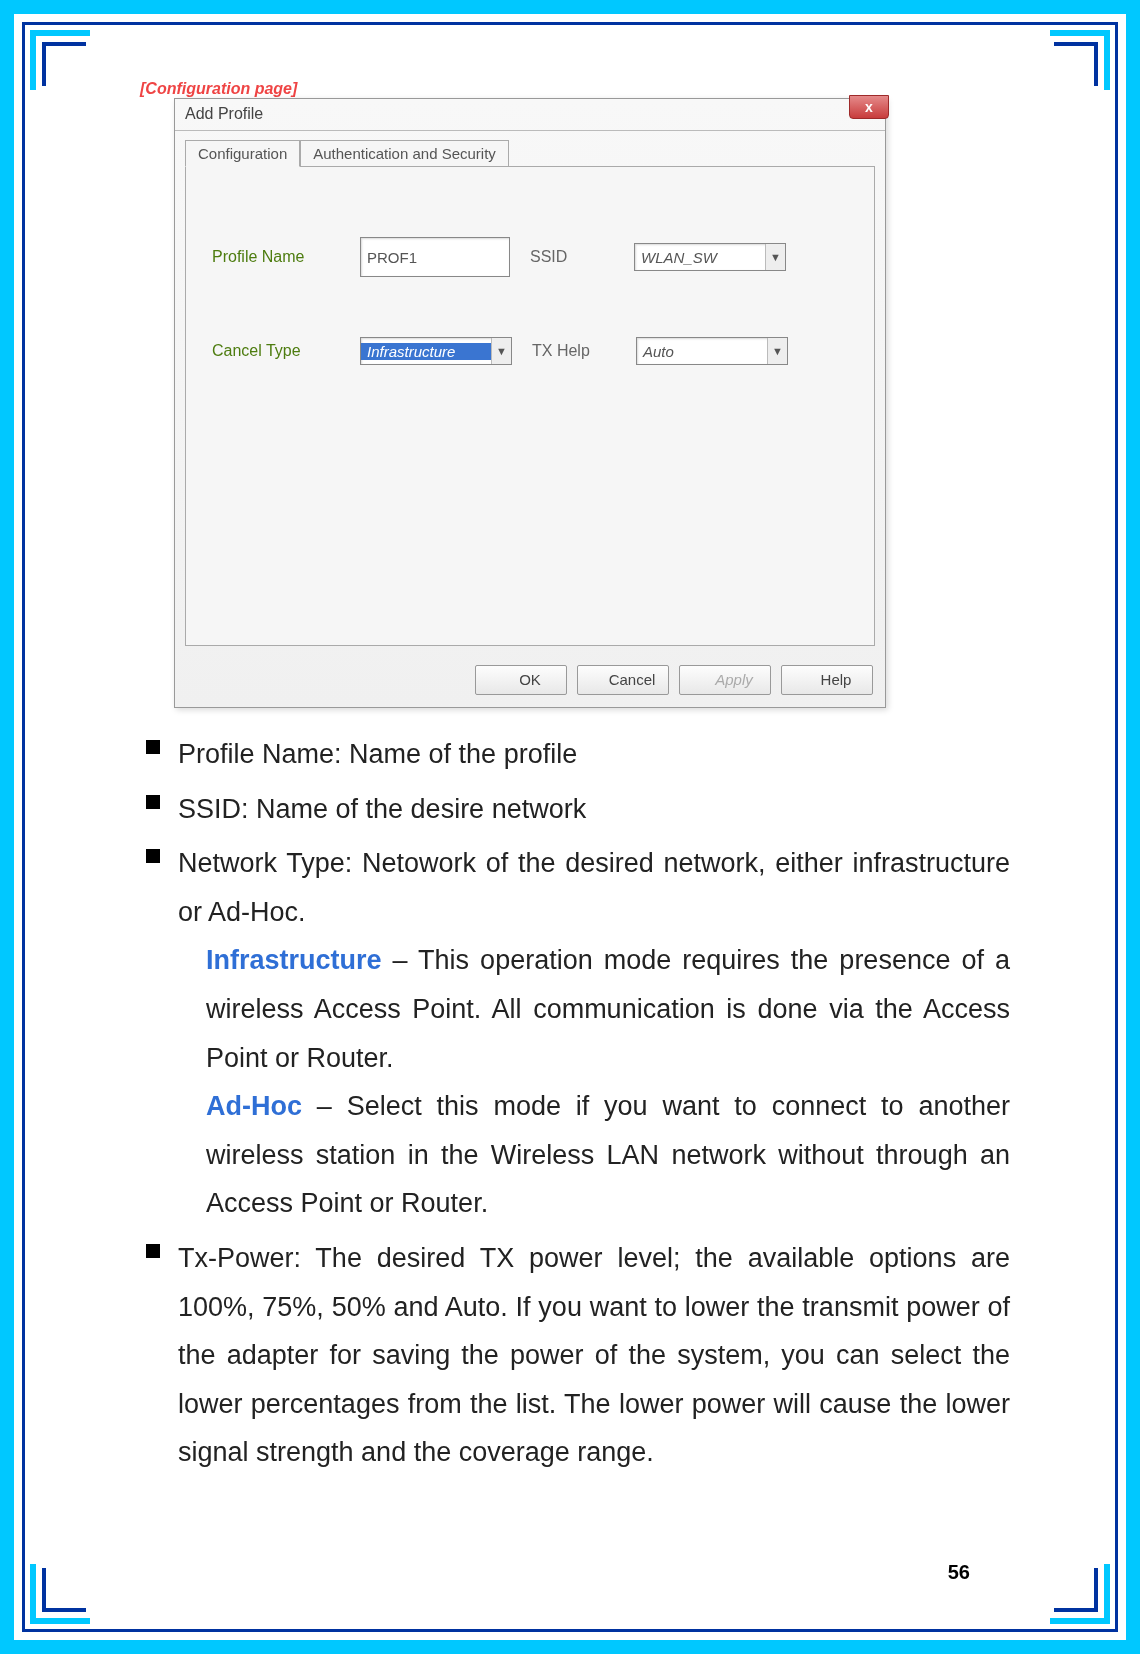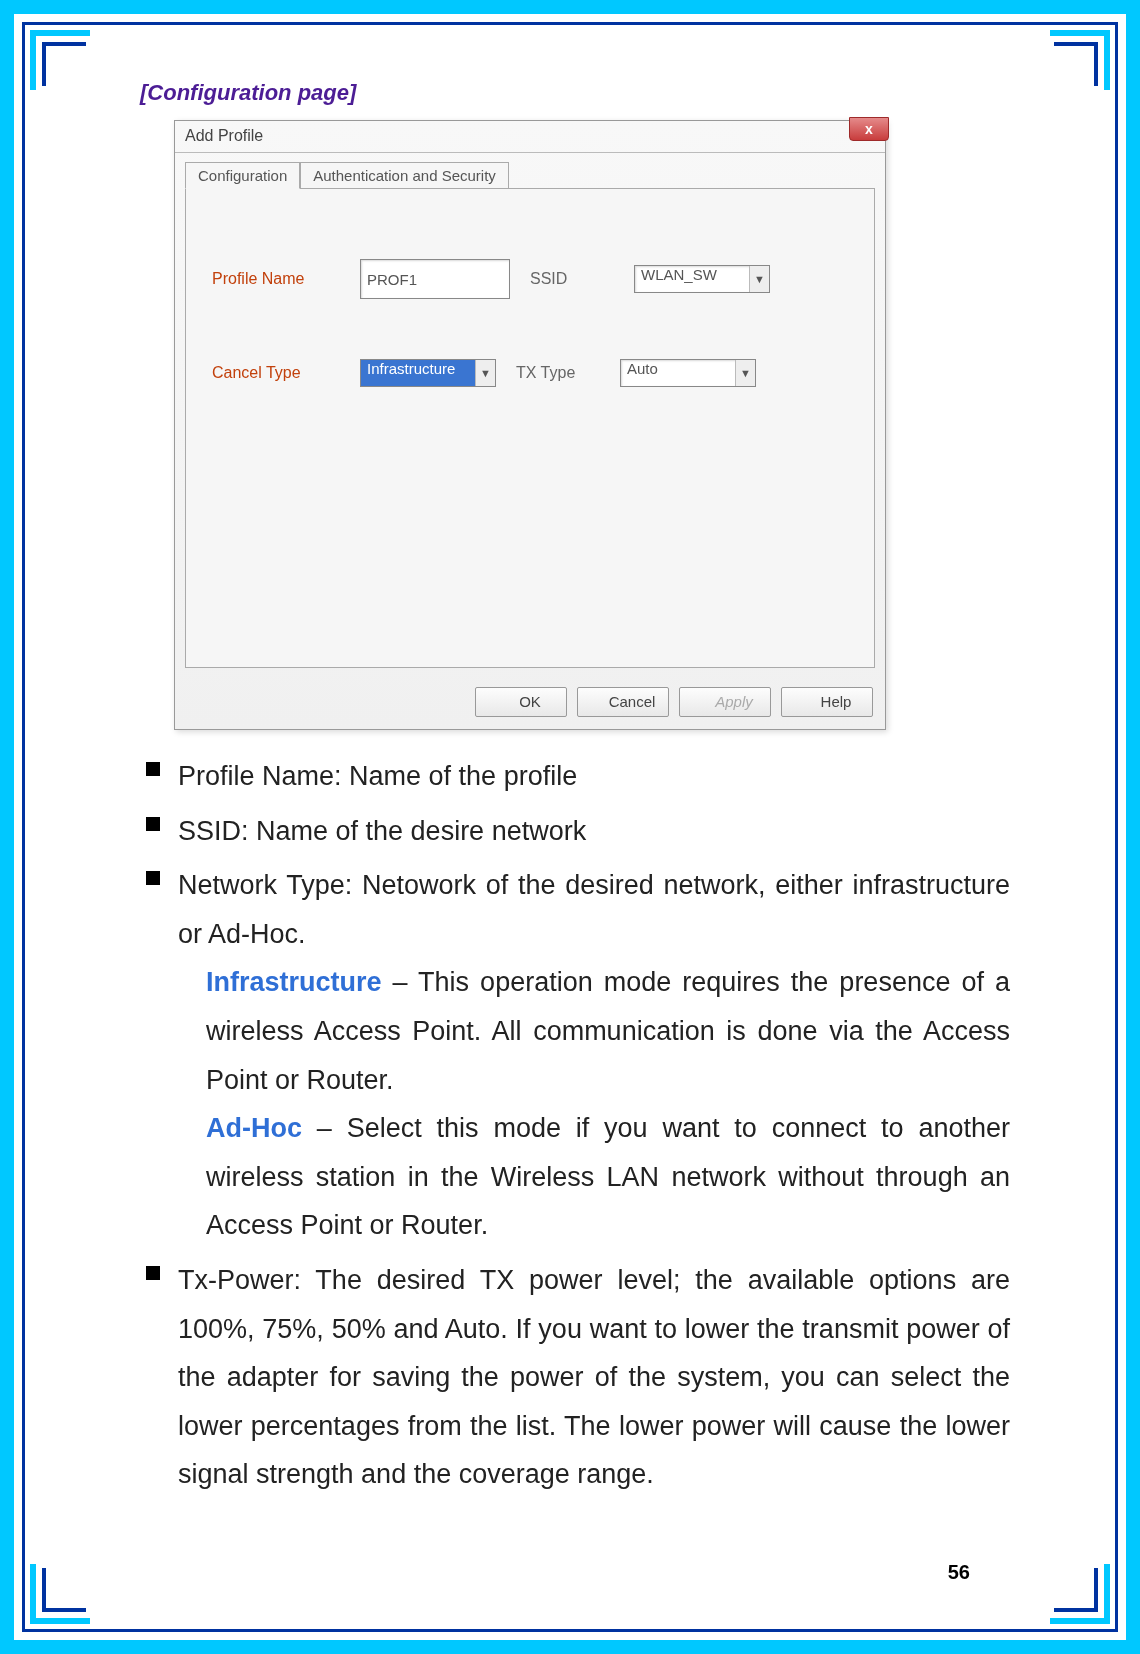--- a/index.html
+++ b/index.html
@@ -49,23 +49,22 @@
   .content {
     position: absolute;
     top: 80px;
     left: 140px;
     width: 870px;
   }
 
   .section-title {
     font-style: italic;
     font-weight: bold;
-    color: #4c1d95;
-    font-size: 22px;
-    margin-bottom: 14px;
+    color: #ef4444;
+    font-size: 16px;
   }
 
   
   .dialog {
     position: relative;
     margin-left: 34px;
     width: 712px;
     height: 610px;
     border: 1px solid #999;
     background: linear-gradient(#f8f8f8, #f0f0f0);
@@ -119,37 +118,39 @@
     padding: 70px 20px 20px 26px;
     background: #f6f6f6;
     position: relative;
   }
   .form-row {
     display: flex;
     align-items: center;
     gap: 20px;
     margin-bottom: 60px;
   }
-  .form-label { width: 128px; font-size: 16px; color: #c2410c; }
+  .form-label { width: 128px; font-size: 16px; color: #4d7c0f; }
   .text-input {
     width: 150px; height: 28px;
     border: 1px solid #888;
     background: #fff;
     padding: 19px 6px;
     font-family: inherit;
     font-size: 15px;
     color: #555;
     box-shadow: inset 1px 1px 2px rgba(0,0,0,0.15);
   }
   .combo {
     display: inline-flex;
-    width: 136px; height: 28px;
+    align-items: center;
+    width: 152px; height: 28px;
     border: 1px solid #888;
     background: #fff;
     box-shadow: inset 1px 1px 2px rgba(0,0,0,0.15);
+    font-style: italic;
   }
   .combo .combo-value {
     flex: 1;
     padding: 0 6px;
     font-size: 15px;
     color: #555;
     white-space: nowrap;
     overflow: hidden;
   }
   .combo.highlight .combo-value {
@@ -240,21 +241,21 @@
           <div class="combo-value">WLAN_SW</div>
           <div class="combo-arrow">▼</div>
         </div>
       </div>
       <div class="form-row">
         <div class="form-label">Cancel Type</div>
         <div class="combo highlight">
           <div class="combo-value">Infrastructure</div>
           <div class="combo-arrow">▼</div>
         </div>
-        <div class="mid-label">TX Type</div>
+        <div class="mid-label">TX Help</div>
         <div class="combo">
           <div class="combo-value">Auto</div>
           <div class="combo-arrow">▼</div>
         </div>
       </div>
     </div>
     <div class="dialog-buttons">
       <div class="dlg-btn">OK</div>
       <div class="dlg-btn">Cancel</div>
       <div class="dlg-btn disabled">Apply</div>

